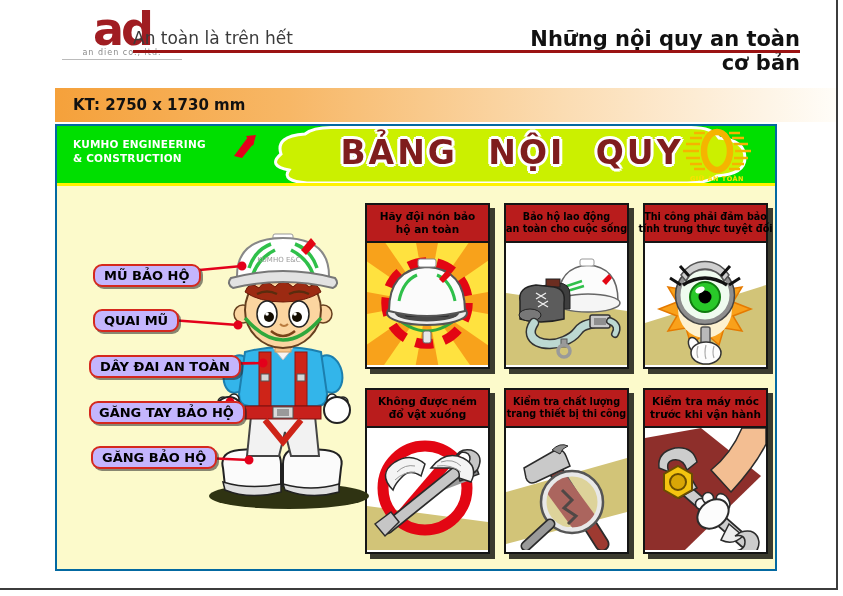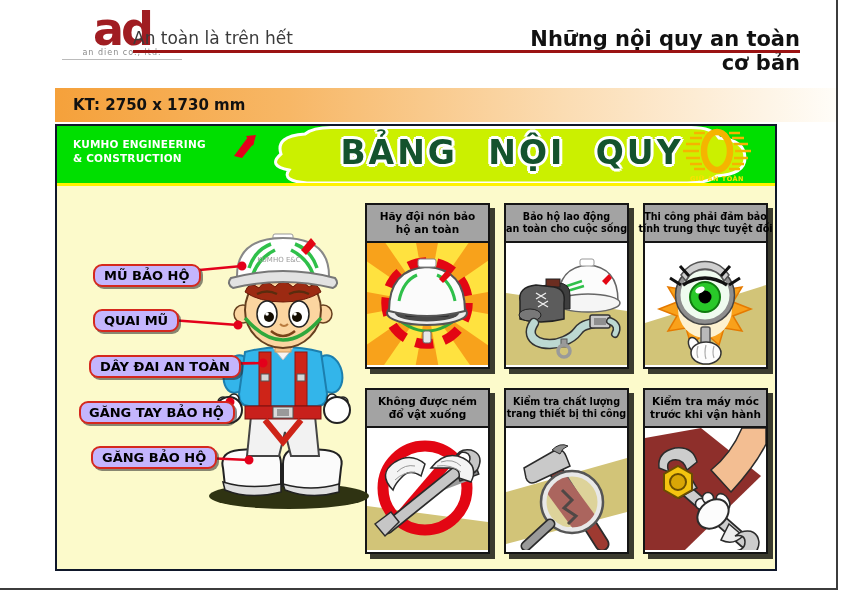--- a/index.html
+++ b/index.html
@@ -13,43 +13,43 @@
   .slogan-left{left:133px;top:28px;font-size:17px;color:#3a3a3a;}
   .slogan-right{left:500px;top:27px;width:300px;text-align:right;font-size:21px;font-weight:bold;color:#111;}
   .red-rule{left:133px;top:50px;width:667px;height:3px;background:#9B1313;}
   
   .kt-bar{left:55px;top:88px;width:781px;height:34px;
           background:linear-gradient(90deg,#F5A13B 0%,#F7B766 30%,#FBDCB2 65%,#FFFDF8 100%);
           display:flex;align-items:center;}
   .kt-bar span{margin-left:18px;font-size:15px;font-weight:600;color:#111;}
   
   .board{left:55px;top:124px;width:722px;height:447px;background:#FCFACB;
-         border:2px solid #0f172a;box-sizing:border-box;}
+         border:2px solid #0369a1;box-sizing:border-box;}
   .band{position:absolute;left:0;top:0;width:718px;height:57px;background:#00DF00;
         border-bottom:3px solid #FFF200;}
   .band-cloud{position:absolute;left:0;top:0;}
   .kumho{position:absolute;left:16px;top:12px;color:#fff;font-size:10.5px;font-weight:bold;
          line-height:1.3;letter-spacing:0.2px;}
   .kumho-arrow{position:absolute;left:158px;top:-4px;}
   .band-title{position:absolute;left:235px;top:7px;width:440px;text-align:center;
-        font-size:33px;font-weight:800;color:#14532d;letter-spacing:3px;word-spacing:16px;
+        font-size:33px;font-weight:800;color:#7f1d1d;letter-spacing:3px;word-spacing:16px;
         text-shadow:-2px -2px 0 #fff,2px -2px 0 #fff,-2px 2px 0 #fff,2px 2px 0 #fff,
                      0 -3px 0 #fff,0 3px 0 #fff,-3px 0 0 #fff,3px 0 0 #fff;}
   .badge{position:absolute;right:22px;top:2px;width:72px;text-align:center;}
   .badge-cap{font-size:6.5px;font-weight:bold;color:#FFE000;margin-top:-3px;letter-spacing:0.5px;}
   
   .pill{position:absolute;background:#c4b5fd;border:2px solid #D5281E;border-radius:9px;
         padding:2px 9px;font-size:13px;font-weight:bold;color:#000;white-space:nowrap;
         box-shadow:2px 2px 0 rgba(40,40,40,.55);z-index:3;}
   .lines-svg{position:absolute;left:0;top:0;z-index:2;pointer-events:none;}
   .worker-svg{position:absolute;left:130px;top:104px;z-index:1;}
   
   .panel{position:absolute;width:125px;height:166px;background:#fff;border:2px solid #151515;
          box-sizing:border-box;box-shadow:5px 5px 0 #3B3B2E;}
-  .panel-h{height:38px;background:#a3a3a3;border-bottom:2px solid #151515;box-sizing:border-box;
+  .panel-h{height:38px;background:#b91c1c;border-bottom:2px solid #151515;box-sizing:border-box;
            display:flex;flex-direction:column;justify-content:center;align-items:center;
            font-size:10.5px;font-weight:bold;color:#000;line-height:1.25;text-align:center;}
   .panel-h.small{font-size:9.6px;}
   .panel-h div{white-space:nowrap;}
   .p1{left:308px;top:77px;}  .p2{left:447px;top:77px;}  .p3{left:586px;top:77px;}
   .p4{left:308px;top:262px;} .p5{left:447px;top:262px;} .p6{left:586px;top:262px;}
   
   .page-frame{left:0;top:0;width:836px;height:588px;border-right:2px solid #3c3c3c;
               border-bottom:2px solid #3c3c3c;pointer-events:none;}
 </style>
@@ -104,21 +104,21 @@
       <line x1="105" y1="285" x2="173" y2="276"></line>
         <circle cx="173" cy="276" r="3.2"></circle>
       <line x1="103" y1="330" x2="192" y2="334"></line>
         <circle cx="192" cy="334" r="3.2"></circle>
     </g>
   </svg>
 
   <div class="pill" style="left:36px;top:138px;">MŨ BẢO HỘ</div>
   <div class="pill" style="left:36px;top:183px;">QUAI  MŨ</div>
   <div class="pill" style="left:32px;top:229px;">DÂY ĐAI AN TOÀN</div>
-  <div class="pill" style="left:22px;top:275px;padding-left:8px;">GĂNG TAY BẢO HỘ</div>
+  <div class="pill" style="left:32px;top:275px;padding-left:8px;">GĂNG TAY BẢO HỘ</div>
   <div class="pill" style="left:34px;top:320px;">GĂNG BẢO HỘ</div>
 
   <svg class="worker-svg" width="190" height="292" viewBox="0 0 190 292">
     <ellipse cx="102" cy="266" rx="80" ry="13" fill="#2F3312"></ellipse>
 
     <path d="M36 238 Q32 222 52 220 L80 218 Q94 220 94 234 L94 256 Q62 264 38 256 Z" fill="#FBFBFB" stroke="#222" stroke-width="2"></path>
     <path d="M36 252 Q62 260 94 254 L94 262 Q62 270 38 260 Z" fill="#DFDFDF" stroke="#222" stroke-width="1.5"></path>
     <path d="M96 234 Q96 220 110 218 L138 220 Q158 222 154 238 L152 256 Q124 264 96 256 Z" fill="#FBFBFB" stroke="#222" stroke-width="2"></path>
     <path d="M96 254 Q124 262 152 254 L152 262 Q124 270 98 260 Z" fill="#DFDFDF" stroke="#222" stroke-width="1.5"></path>
 

